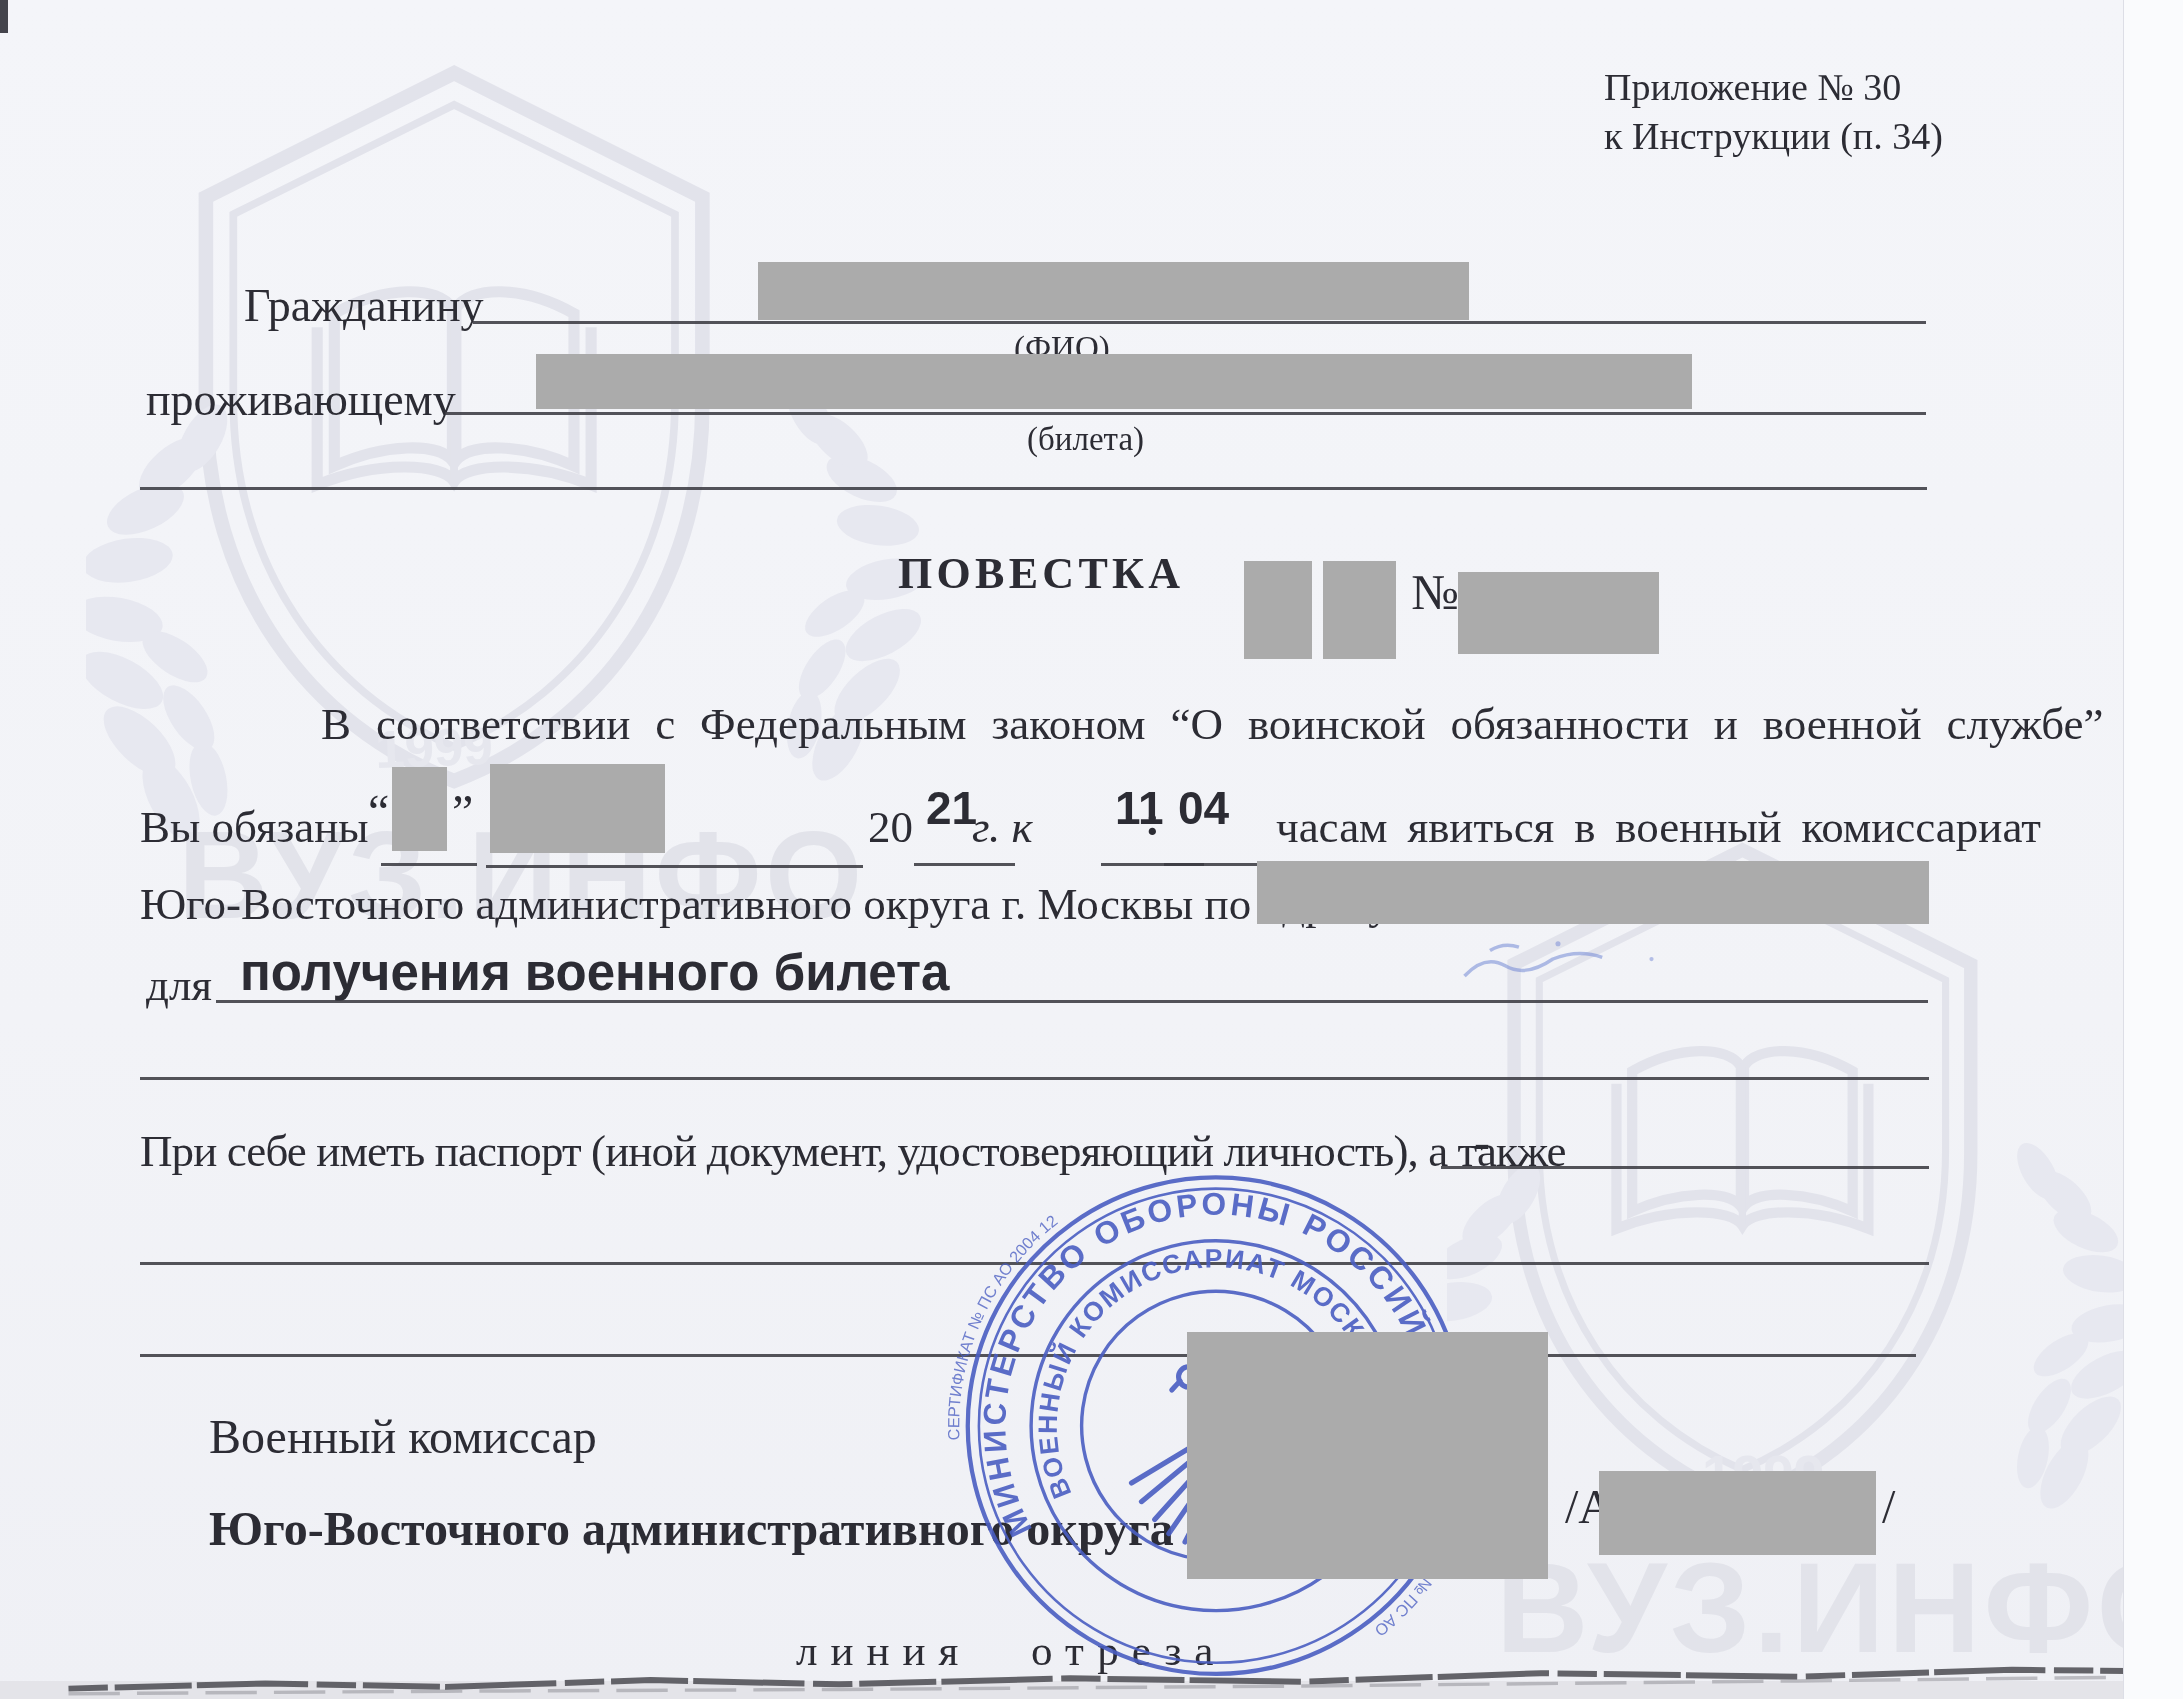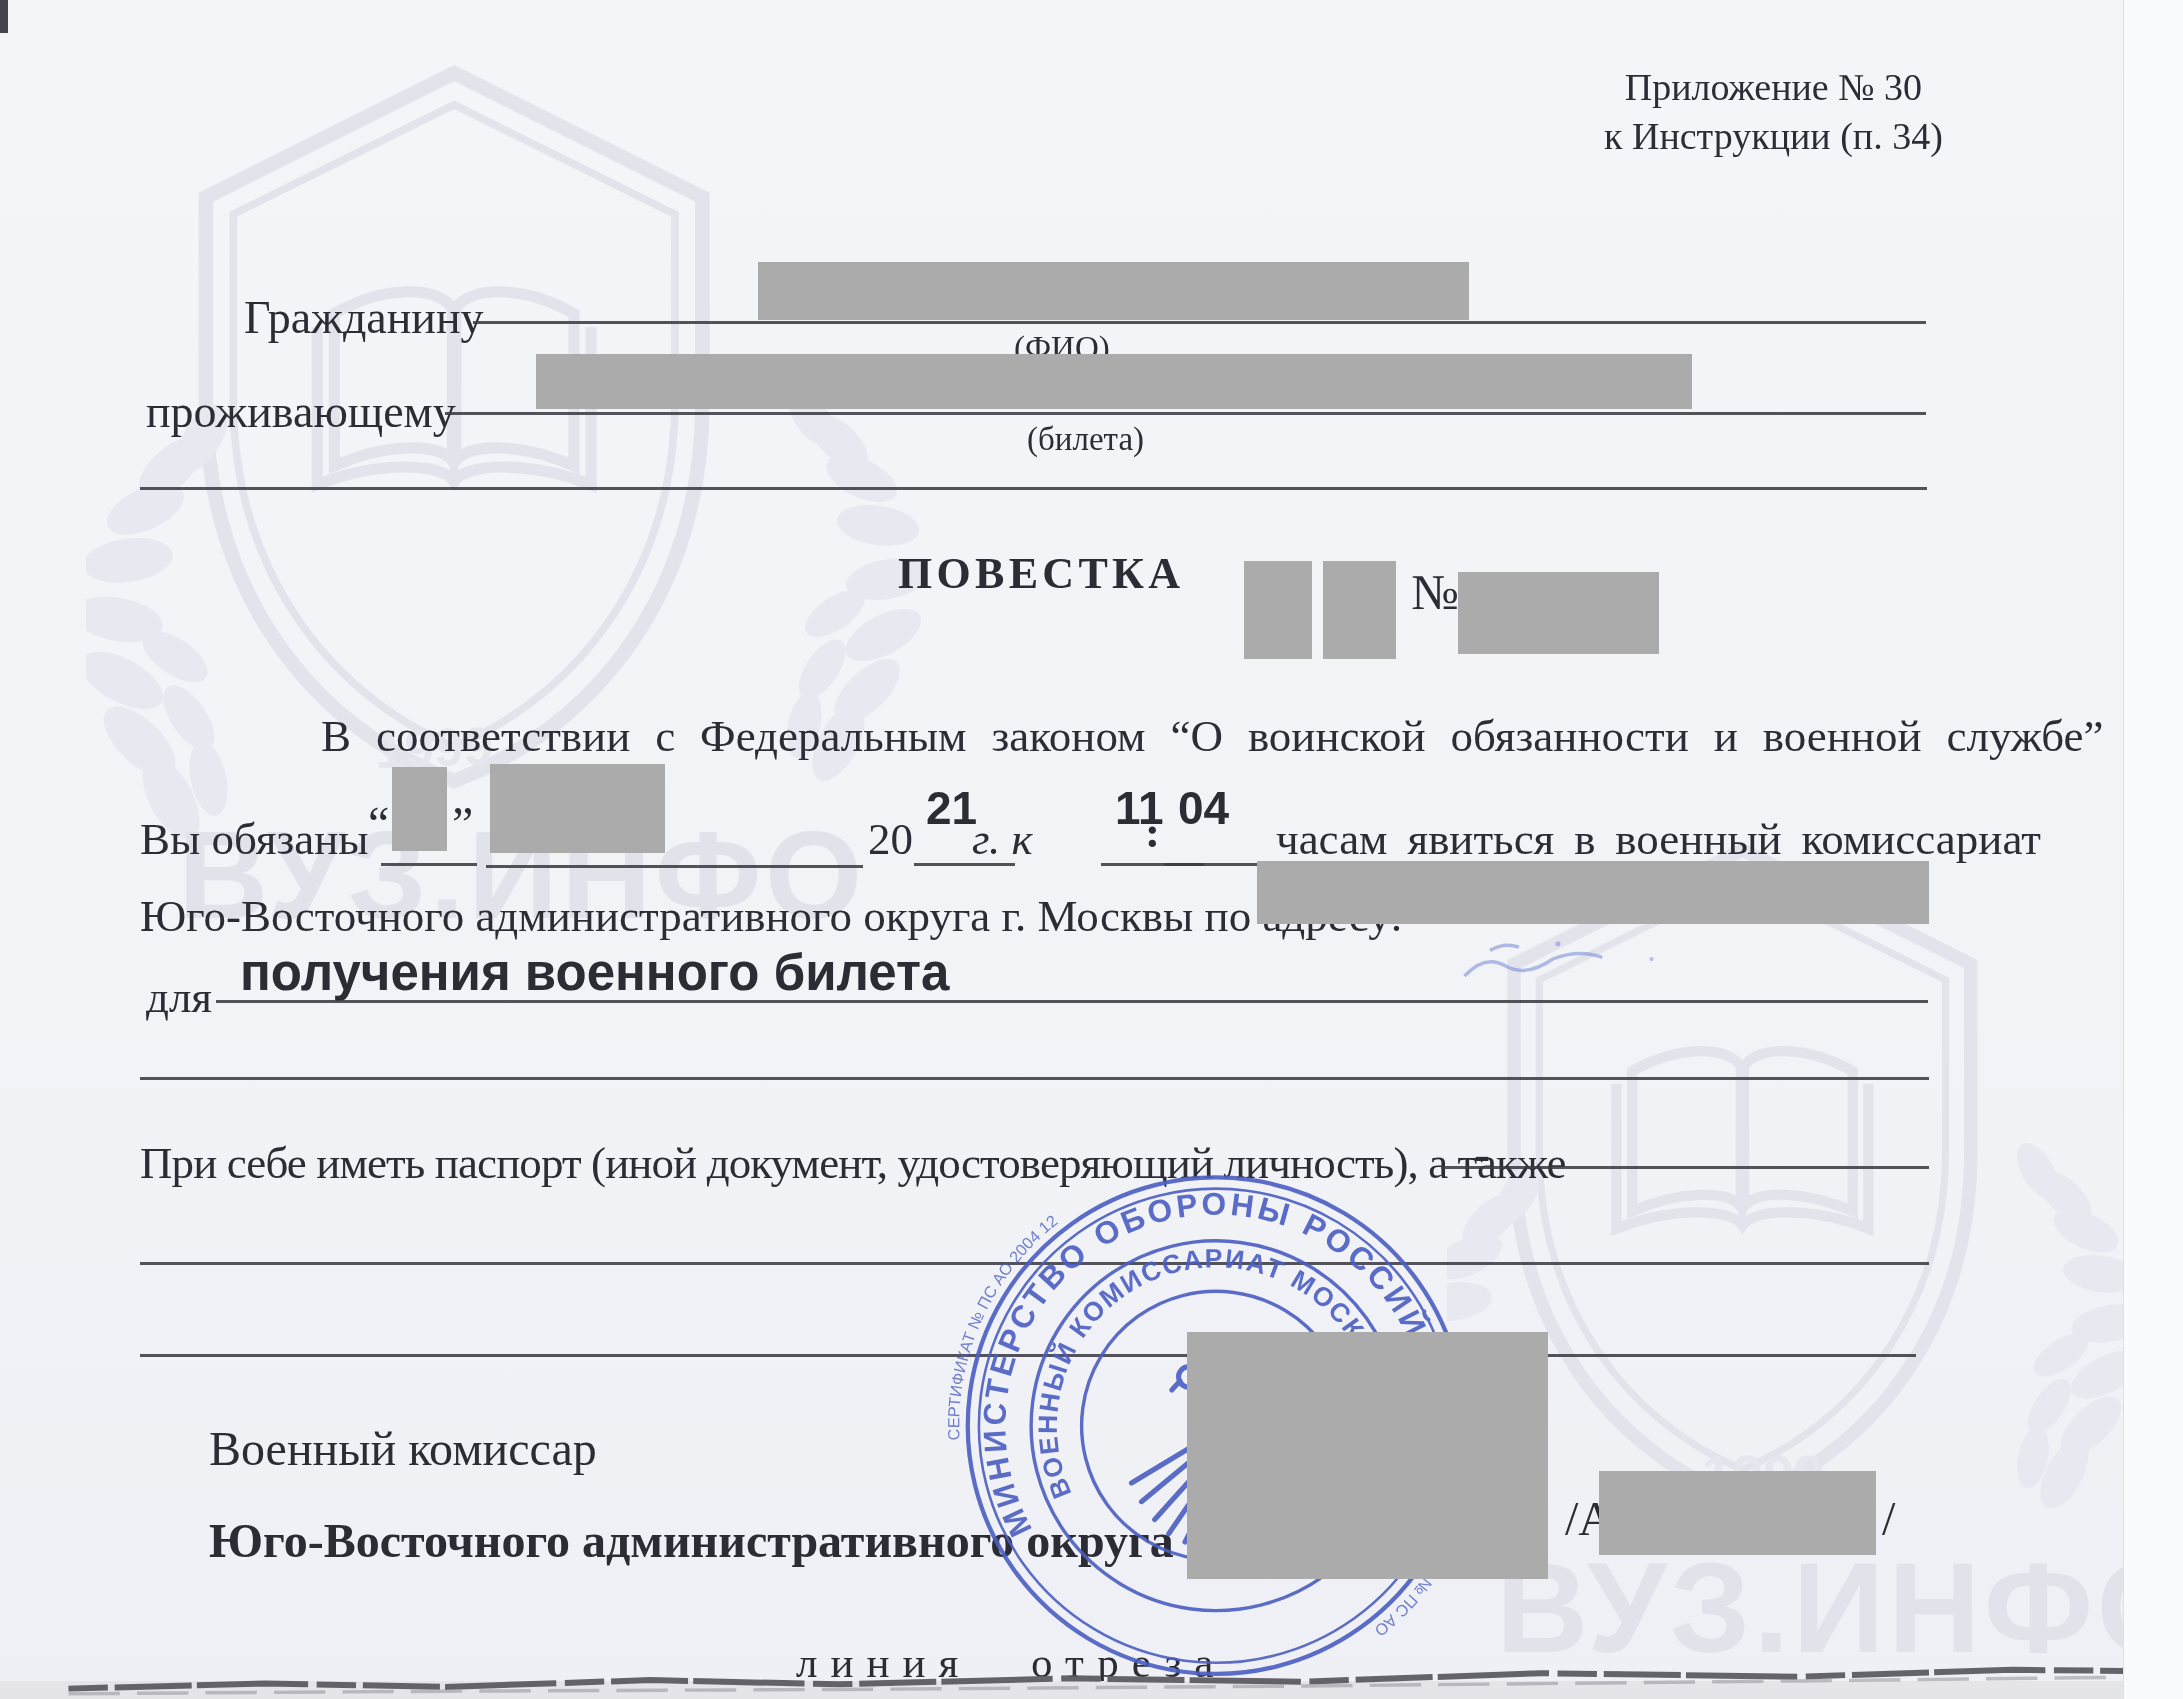--- a/index.html
+++ b/index.html
@@ -2,21 +2,21 @@
 <html style="font-size:13.7px"><head>
 <meta charset="utf-8">
 <style>
   html,body{margin:0;padding:0;background:#888;}
   .page{
     position:relative;width:2183px;height:1699px;overflow:hidden;
     background:linear-gradient(180deg,#f4f5f9 0%,#f2f3f7 60%,#eff0f5 100%);
     font-family:"Liberation Serif", serif;color:#2c2c34;
   }
   .abs{position:absolute;}
-  .ser{font-size:45px;line-height:1.1;color:#2c2c34;z-index:1;margin-top:12px;}
+  .ser{font-size:45px;line-height:1.1;color:#2c2c34;z-index:1;}
   .hint{font-size:33px;color:#2c2c34;z-index:1;}
   .rule{height:3.4px;background:#3b3b42;opacity:.88;z-index:1;}
   .redaction{background:#ababab;z-index:3;}
   .bold-sans{font-family:"Liberation Sans",sans-serif;font-weight:bold;z-index:1;}
   .wm-text{color:#e2e3ea;font-family:"Liberation Sans",sans-serif;font-weight:bold;z-index:0;letter-spacing:3.4px;}
   .wm-year{color:#e6e7ee;font-family:"Liberation Sans",sans-serif;font-weight:bold;z-index:0;}
   svg{display:block;}
   .stamp{z-index:2;opacity:.9;}
   .wm{z-index:0;}
   .edge{z-index:4;}
@@ -65,21 +65,21 @@
       <use href="#shieldbook" x="0" y="0"></use>
       <g fill="#e7e8f0">
         <use href="#laurel" transform="translate(10,480) scale(1.1)"></use>
         <use href="#laurel" transform="translate(700,450) scale(-1.05,1.05)"></use>
       </g>
     </g>
   </svg>
   <div class="abs wm-year" style="left:1702px;top:1443px;font-size:55px;">1999</div>
   <div class="abs wm-text" style="left:1496px;top:1534px;font-size:128px;">ВУЗ.ИНФО</div>
 
-  <div class="abs" style="left:1604px;top:63px;font-size:38px;line-height:49px;z-index:1;text-align:center;">
+  <div class="abs" style="left:1604px;top:63px;font-size:38px;line-height:49px;z-index:1;">
     <div>Приложение № 30</div>
     <div>к Инструкции (п. 34)</div>
   </div>
 
   <div class="abs ser" style="left:244px;top:281px;font-size:46px;">Гражданину</div>
   <div class="abs rule" style="left:473px;top:321px;width:1453px;"></div>
   <div class="abs redaction" style="left:758px;top:262px;width:711px;height:58px;"></div>
   <div class="abs hint" style="left:1014px;top:330px;text-decoration:underline;">(ФИО)</div>
 
   <div class="abs ser" style="left:146px;top:375px;font-size:46px;text-align:right;">проживающему</div>

